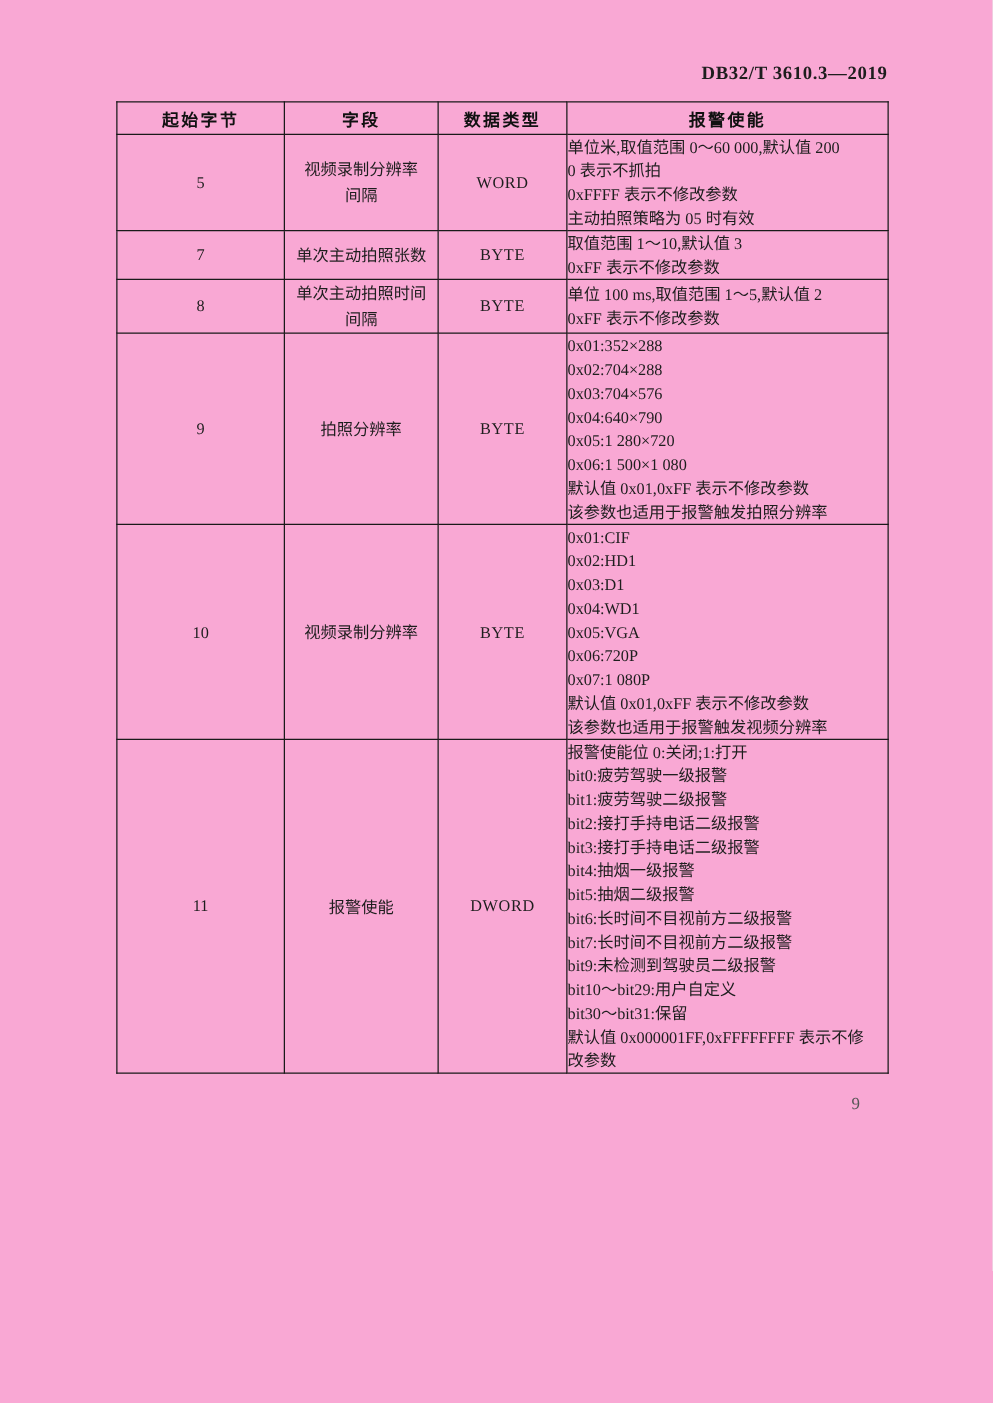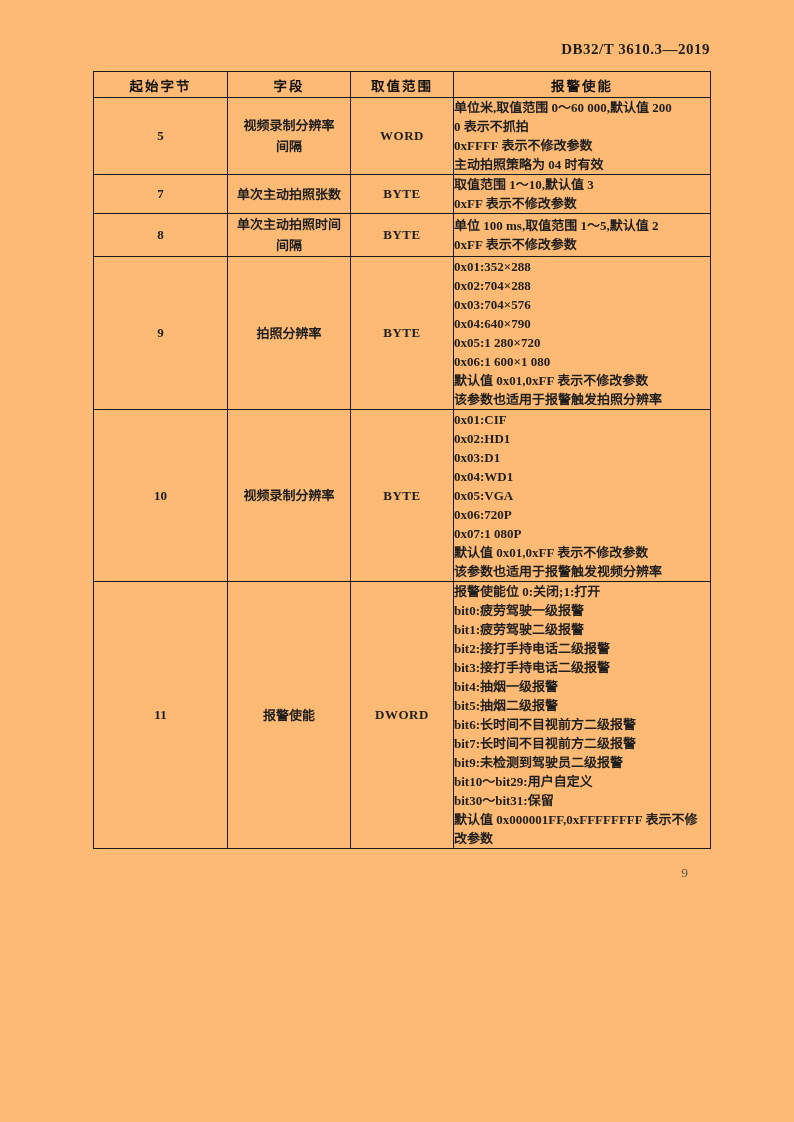--- a/index.html
+++ b/index.html
@@ -1,23 +1,23 @@
 <!DOCTYPE html>
 <html lang="zh-CN"><head>
 <meta charset="utf-8">
 <style>
   html, body { margin: 0; padding: 0; background: #e9e9e9; }
   .page {
     position: relative;
     width: 794px;
     height: 1122px;
     margin: 0 auto;
-    background: #fdba74;
+    background: #f9a8d4;
     box-sizing: border-box;
-    padding-top: 40px;
+    padding-top: 50px;
     font-family: "Liberation Serif", "DejaVu Serif", serif;
     color: #1e1e1e;
     overflow: hidden;
   }
   .doc-code {
     margin: 0 84px 0 93px;
     text-align: right;
     font-size: 15px;
     font-weight: bold;
     letter-spacing: 0.5px;
@@ -37,21 +37,20 @@
   table.spec {
     margin: 13px 0 0 93px;
     width: 617px;
     border-collapse: collapse;
     table-layout: fixed;
   }
   table.spec th, table.spec td {
     border: 1px solid #1a1a1a;
     padding: 0;
     vertical-align: middle;
-    font-weight: bold;
   }
   table.spec th {
     height: 25px;
     font-size: 13.5px;
     font-weight: bold;
     text-align: center;
     letter-spacing: 2px;
     color: #111;
   }
   td.c-byte, td.c-field, td.c-type {
@@ -89,37 +88,37 @@
     <colgroup>
       <col style="width:134px">
       <col style="width:123px">
       <col style="width:103px">
       <col style="width:257px">
     </colgroup>
     <thead>
       <tr>
         <th>起始字节</th>
         <th>字段</th>
-        <th>取值范围</th>
+        <th>数据类型</th>
         <th>报警使能</th>
       </tr>
     </thead>
     <tbody>
   <tr>
     <td class="c-byte">5</td>
     <td class="c-field">
             <div class="field-line">视频录制分辨率</div>
             <div class="field-line">间隔</div>
           </td>
     <td class="c-type">WORD</td>
     <td class="c-desc">
             <div class="desc-line">单位米,取值范围 0～60 000,默认值 200</div>
             <div class="desc-line">0 表示不抓拍</div>
             <div class="desc-line">0xFFFF 表示不修改参数</div>
-            <div class="desc-line">主动拍照策略为 04 时有效</div>
+            <div class="desc-line">主动拍照策略为 05 时有效</div>
           </td>
   </tr>
 
   <tr>
     <td class="c-byte">7</td>
     <td class="c-field">
             <div class="field-line">单次主动拍照张数</div>
           </td>
     <td class="c-type">BYTE</td>
     <td class="c-desc">
@@ -146,21 +145,21 @@
     <td class="c-field">
             <div class="field-line">拍照分辨率</div>
           </td>
     <td class="c-type">BYTE</td>
     <td class="c-desc">
             <div class="desc-line">0x01:352×288</div>
             <div class="desc-line">0x02:704×288</div>
             <div class="desc-line">0x03:704×576</div>
             <div class="desc-line">0x04:640×790</div>
             <div class="desc-line">0x05:1 280×720</div>
-            <div class="desc-line">0x06:1 600×1 080</div>
+            <div class="desc-line">0x06:1 500×1 080</div>
             <div class="desc-line">默认值 0x01,0xFF 表示不修改参数</div>
             <div class="desc-line">该参数也适用于报警触发拍照分辨率</div>
           </td>
   </tr>
 
   <tr>
     <td class="c-byte">10</td>
     <td class="c-field">
             <div class="field-line">视频录制分辨率</div>
           </td>

